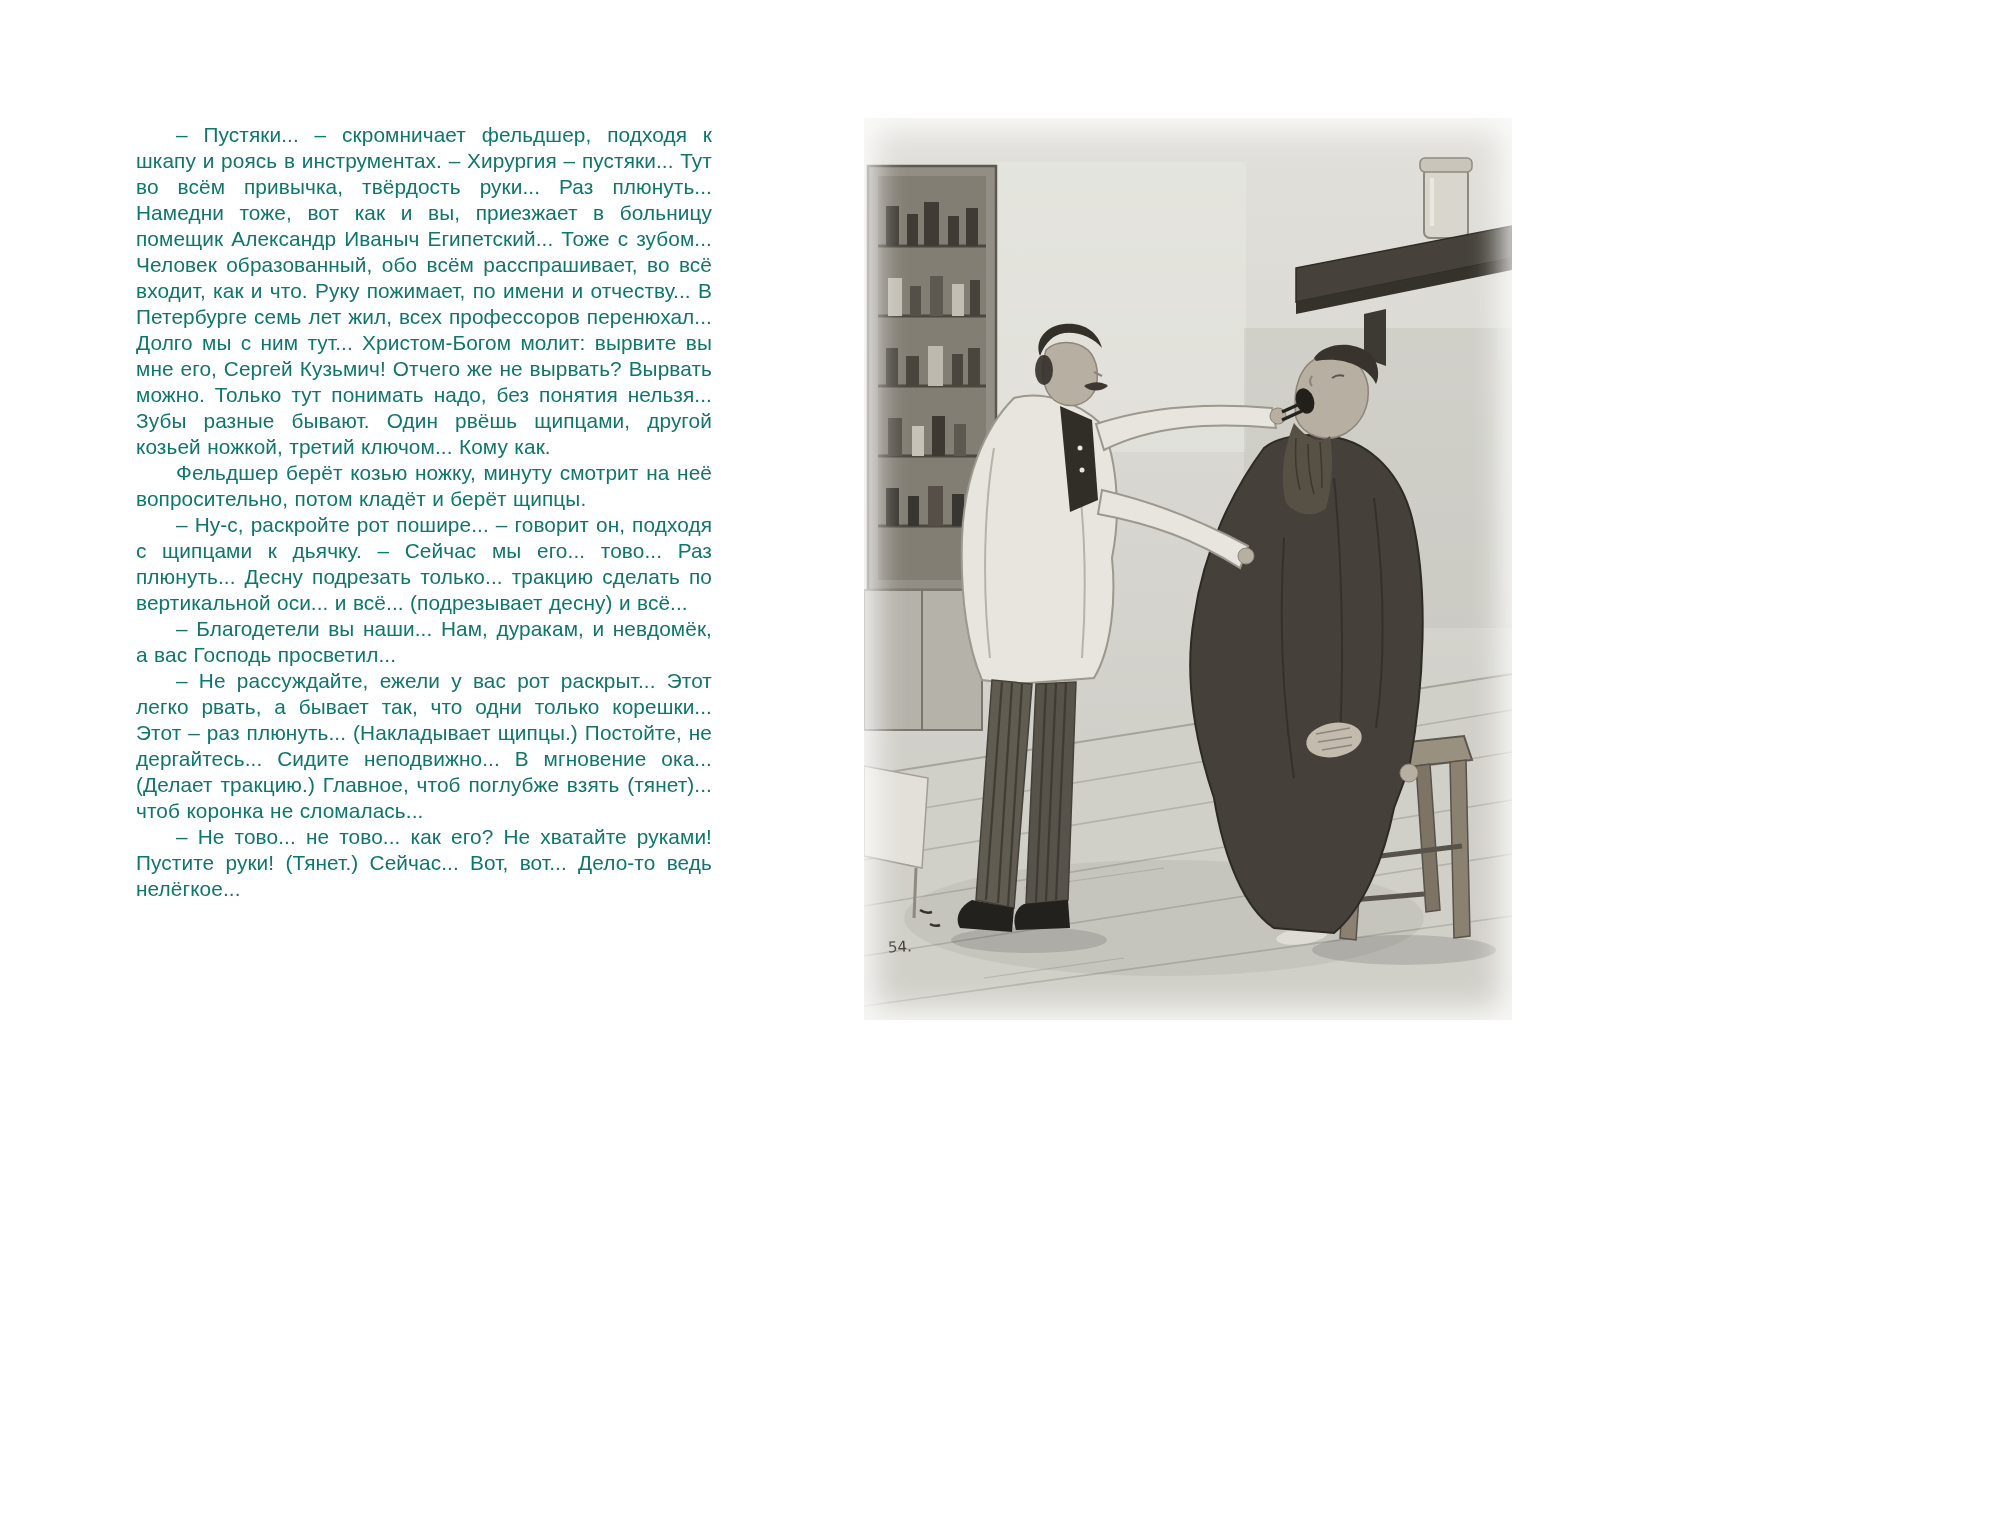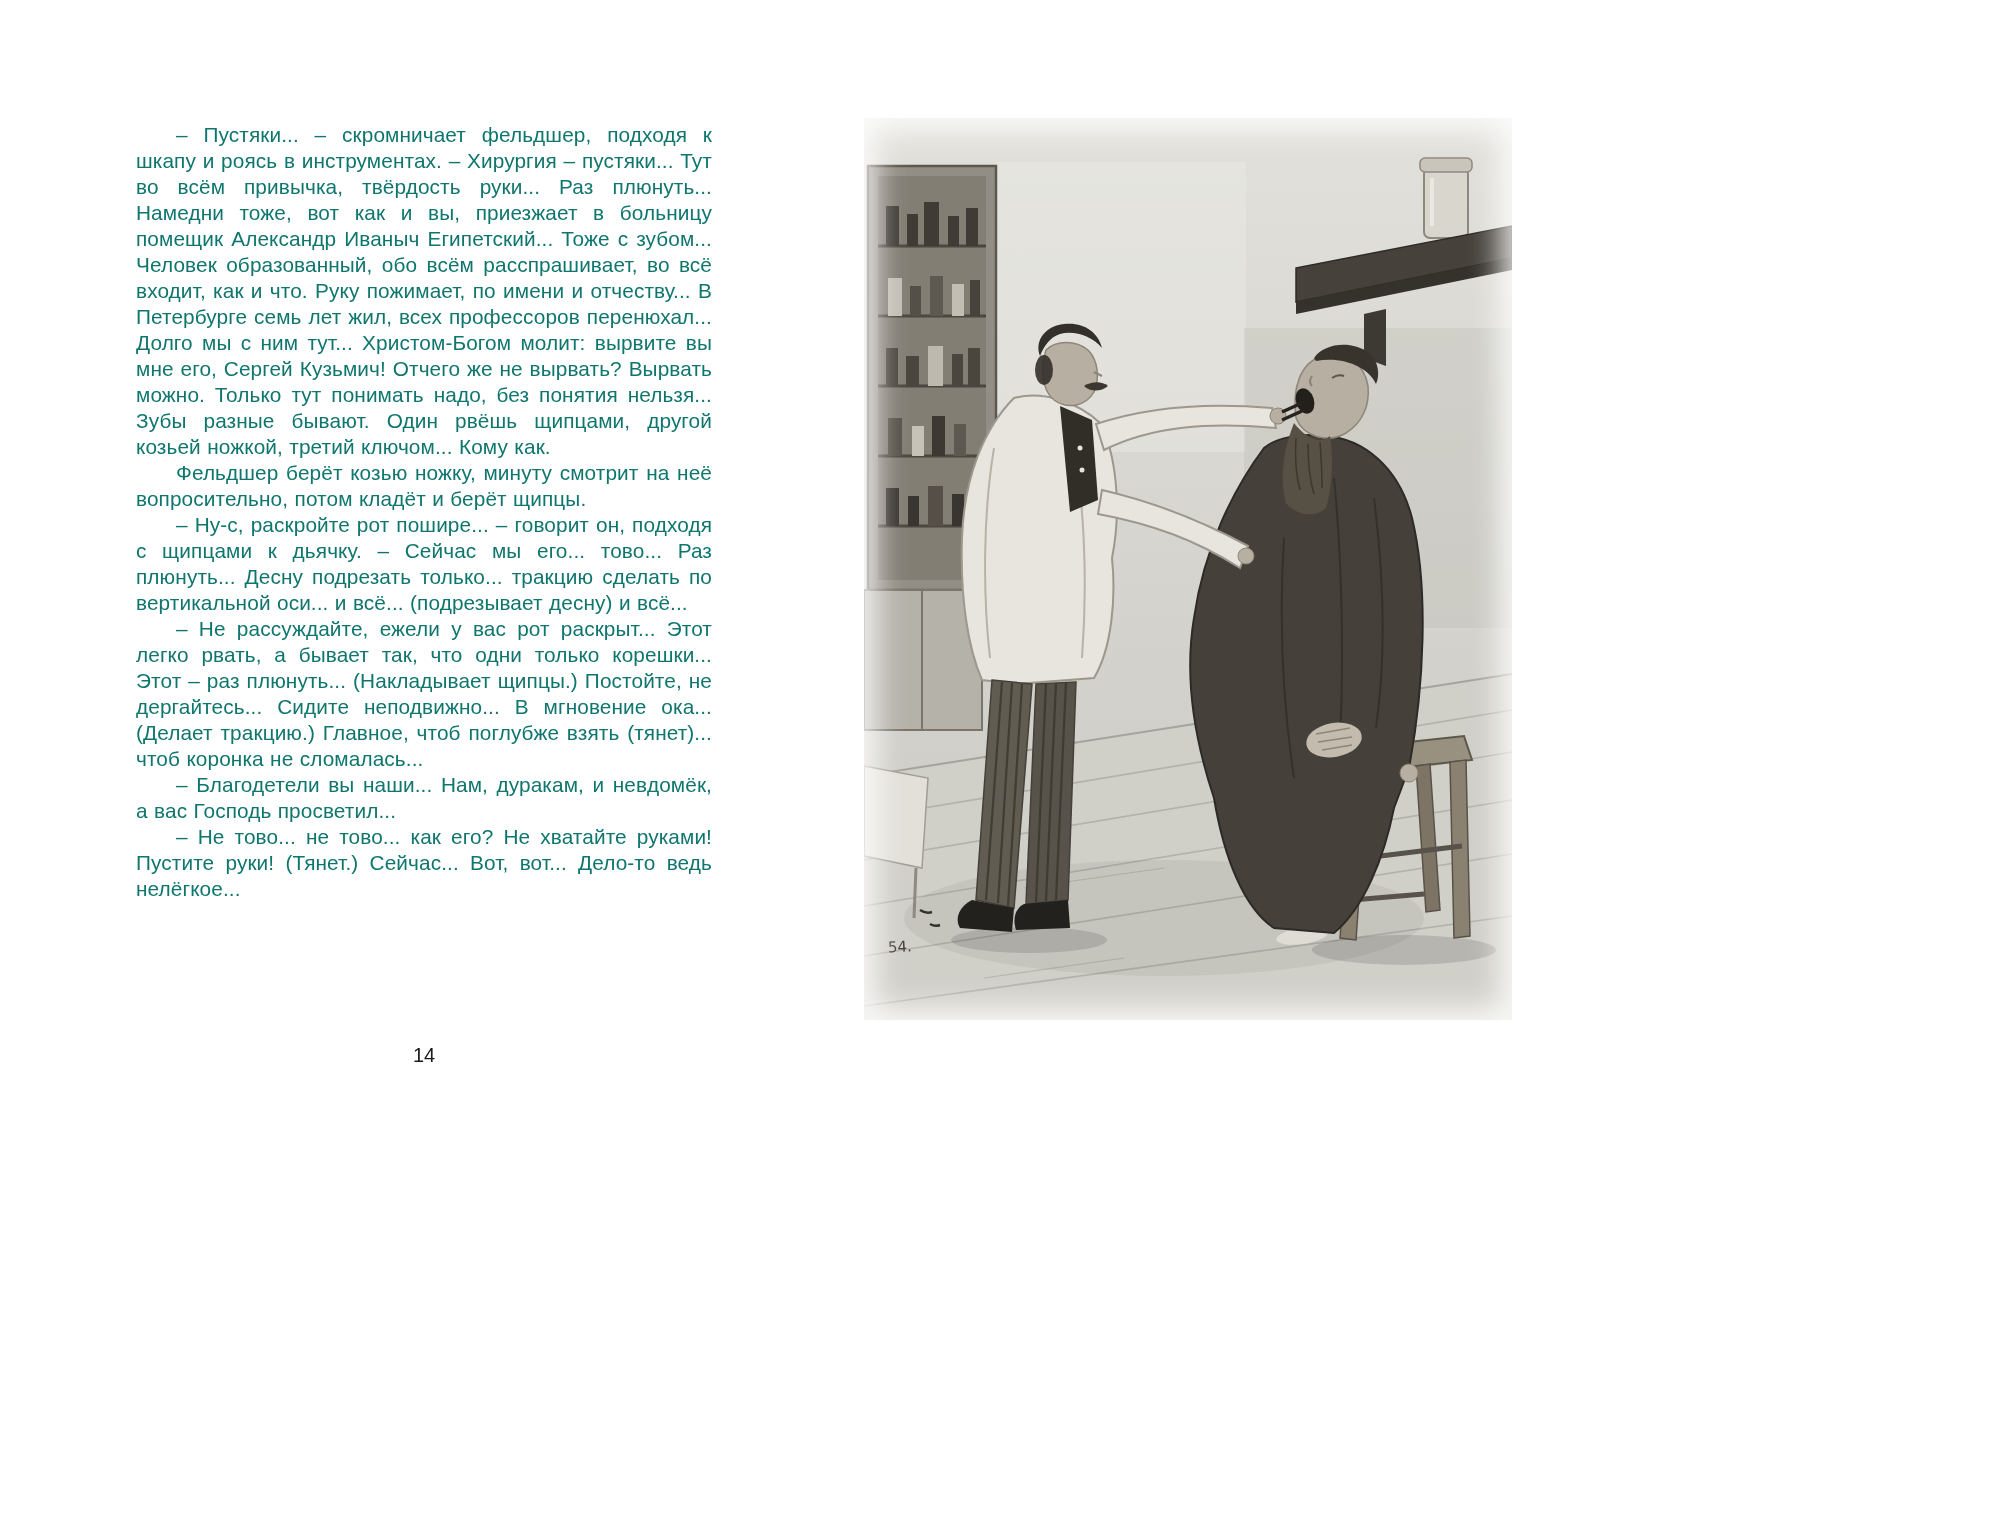--- a/index.html
+++ b/index.html
@@ -70,25 +70,24 @@
 </style>
 </head>
 <body>
 
 <div class="spread">
 
   <div class="text-block">
     <p>– Пустяки... – скромничает фельдшер, подходя к шкапу и роясь в инструментах. – Хирургия – пустяки... Тут во всём привычка, твёрдость руки... Раз плюнуть... Намедни тоже, вот как и вы, приезжает в больницу помещик Александр Иваныч Египетский... Тоже с зубом... Человек образованный, обо всём расспрашивает, во всё входит, как и что. Руку пожимает, по имени и отчеству... В Петербурге семь лет жил, всех профессоров перенюхал... Долго мы с ним тут... Христом-Богом молит: вырвите вы мне его, Сергей Кузьмич! Отчего же не вырвать? Вырвать можно. Только тут понимать надо, без понятия нельзя... Зубы разные бывают. Один рвёшь щипцами, другой козьей ножкой, третий ключом... Кому как.</p>
     <p>Фельдшер берёт козью ножку, минуту смотрит на неё вопросительно, потом кладёт и берёт щипцы.</p>
     <p>– Ну-с, раскройте рот пошире... – говорит он, подходя с щипцами к дьячку. – Сейчас мы его... тово... Раз плюнуть... Десну подрезать только... тракцию сделать по вертикальной оси... и всё... (подрезывает десну) и всё...</p>
+    <p>– Благодетели вы наши... Нам, дуракам, и невдомёк, а вас Господь просветил...</p>
     <p>– Не рассуждайте, ежели у вас рот раскрыт... Этот легко рвать, а бывает так, что одни только корешки... Этот – раз плюнуть... (Накладывает щипцы.) Постойте, не дергайтесь... Сидите неподвижно... В мгновение ока... (Делает тракцию.) Главное, чтоб поглубже взять (тянет)... чтоб коронка не сломалась...</p>
-    <p>– Благодетели вы наши... Нам, дуракам, и невдомёк, а вас Господь просветил...</p>
     <p>– Не тово... не тово... как его? Не хватайте руками! Пустите руки! (Тянет.) Сейчас... Вот, вот... Дело-то ведь нелёгкое...</p>
   </div>
-  <div class="page-number">14</div>
 
   <div class="illustration">
     <svg viewBox="0 0 648 902" xmlns="http://www.w3.org/2000/svg">
       <defs>
         <linearGradient id="wallGrad" x1="0" y1="0" x2="0" y2="1">
           <stop offset="0" stop-color="#e1e0db"></stop>
           <stop offset="1" stop-color="#c9c8c1"></stop>
         </linearGradient>
       </defs>
 

